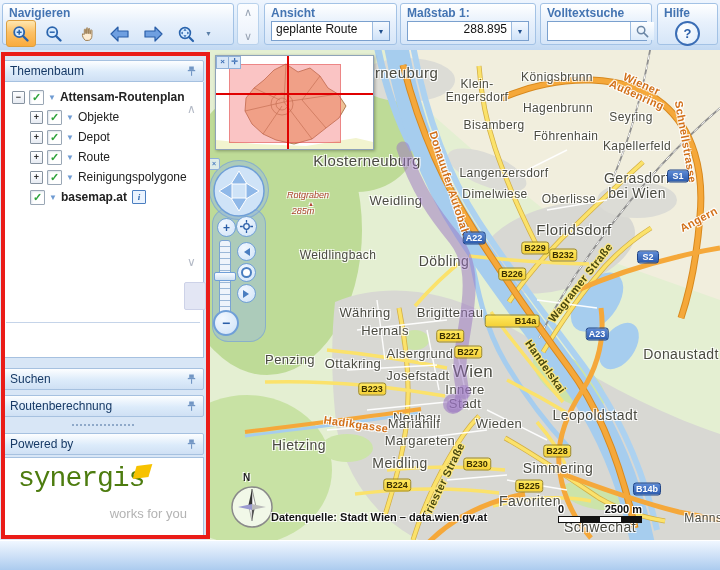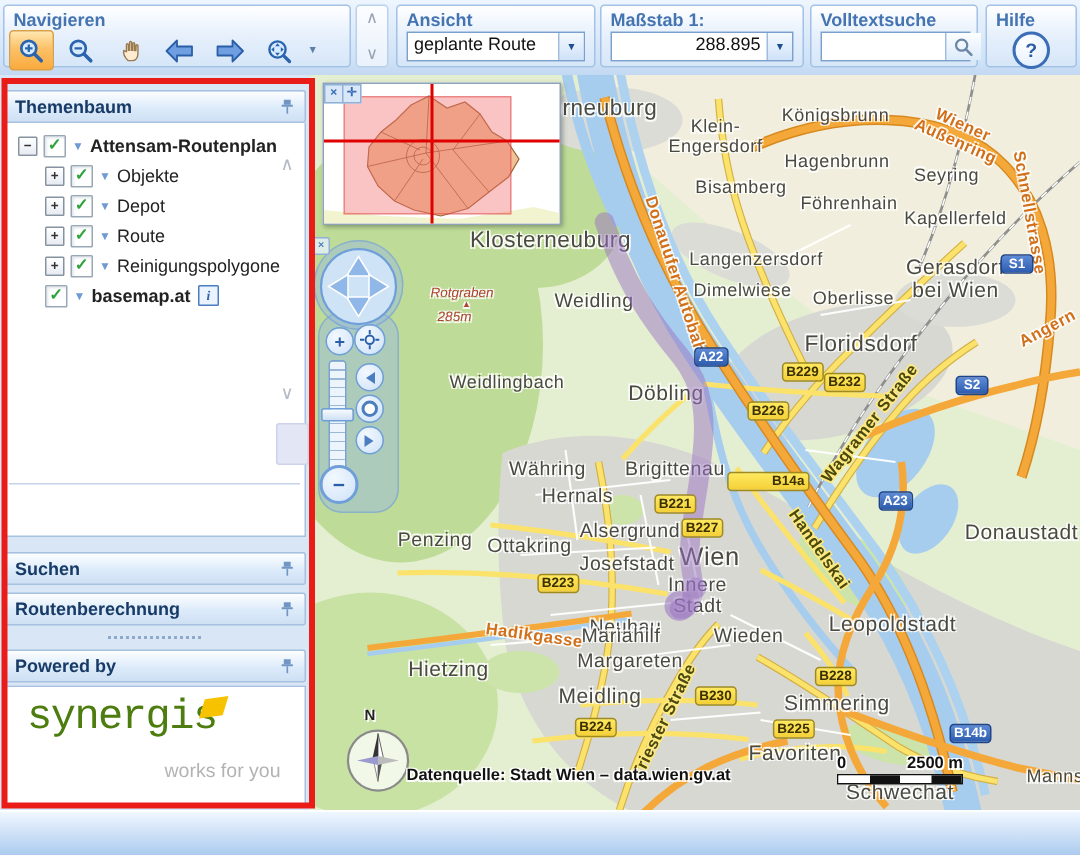--- a/index.html
+++ b/index.html
@@ -30,21 +30,21 @@
   #search-input{width:76px;height:18px;border:none;outline:none;font:12px "Liberation Sans",sans-serif;padding:0 3px;}
   .sq-btn{width:23px;height:100%;border-left:1px solid #9dbce0;background:linear-gradient(#fdfeff,#dcebfa);
           display:flex;align-items:center;justify-content:center;flex:none;}
   #help-btn{width:21px;height:21px;border:2px solid #3a6db5;border-radius:50%;margin:0 auto;
             background:radial-gradient(circle at 35% 30%,#ffffff,#dcebfb);color:#2a5ea8;
             font-weight:bold;font-size:13px;display:flex;align-items:center;justify-content:center;}
   
   #sidebar-bg{position:absolute;left:0;top:50px;width:207px;height:490px;background:#d8e6f6;}
   .p-head{position:absolute;left:3px;width:201px;height:22px;border:1px solid #a6c1e0;border-radius:2px;
           background:linear-gradient(#fdfeff,#dcebfa 55%,#cfe0f4);box-sizing:border-box;
-          display:flex;align-items:center;padding:0 6px;font-size:12px;font-weight:bold;color:#173a66;justify-content:flex-end;}
+          display:flex;align-items:center;padding:0 6px;font-size:12px;font-weight:normal;color:#173a66;justify-content:flex-end;}
   .p-head .pin{margin-left:auto;display:flex;}
   #tree-box{position:absolute;left:3px;top:82px;width:201px;height:276px;background:#fff;
             border:1px solid #a6c1e0;border-top:none;box-sizing:border-box;}
   .tree-row{height:20px;display:flex;align-items:center;font-size:12px;color:#222;white-space:nowrap;}
   .expander{width:11px;height:11px;flex:none;border:1px solid #86929f;border-radius:1px;
             background:linear-gradient(#fff,#e7ebf2);font:bold 9px/10px "Liberation Sans",sans-serif;
             text-align:center;color:#333;margin-right:4px;}
   .cb{width:13px;height:13px;flex:none;border:1px solid #9aa7b5;border-radius:1px;background:#fff;
       box-shadow:inset 1px 1px 2px #dde3ea;color:#2fa33c;font:bold 11px/12px "Liberation Sans",sans-serif;
       text-align:center;margin-right:4px;}

